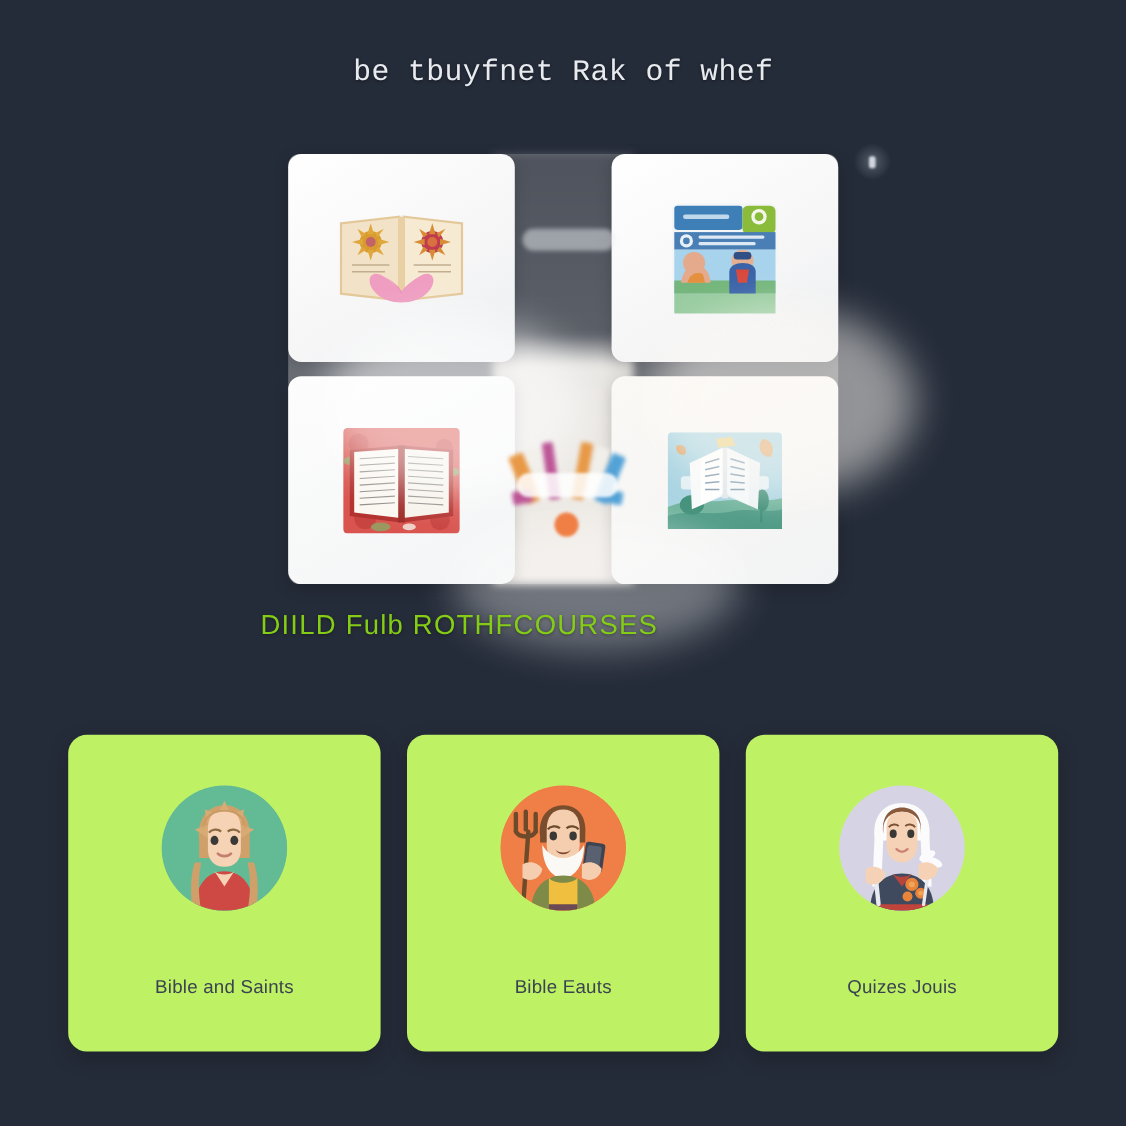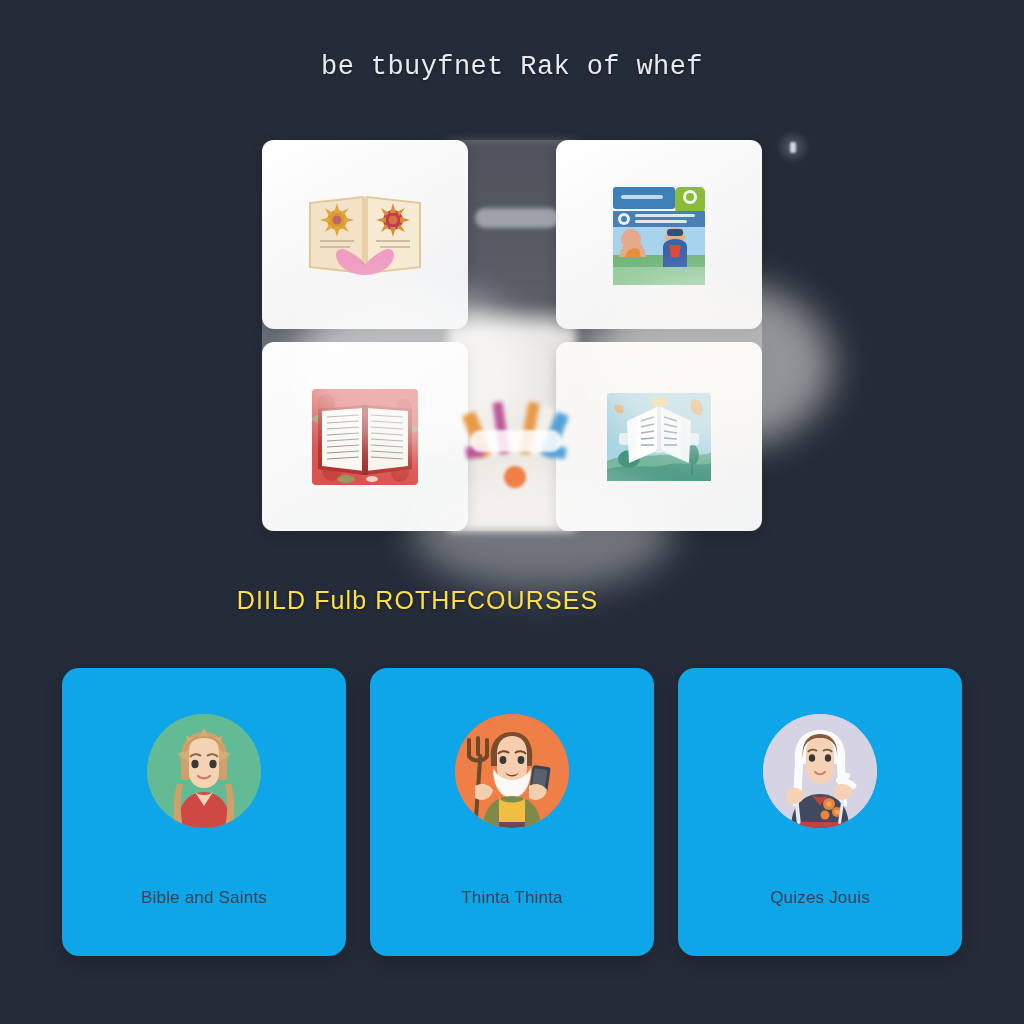--- a/index.html
+++ b/index.html
@@ -23,25 +23,25 @@
     font-size: 27px;
     color: #e7eaef;
     letter-spacing: 0.4px;
     text-shadow: 0 1px 3px rgba(0,0,0,0.45);
     font-family: Liberation Mono, monospace;
   }
 
   .section-title {
     position: absolute;
     left: 0;
-    top: 586px;
+    top: 554px;
     width: 835px;
     text-align: center;
     font-size: 25px;
-    color: #fde047;
+    color: #84cc16;
     letter-spacing: 1.1px;
     text-shadow: 0 1px 3px rgba(0,0,0,0.4);
   }
 
   
   .gallery {
     position: absolute;
     left: 262px;
     top: 140px;
     width: 500px;
@@ -173,21 +173,21 @@
     top: 668px;
     width: 900px;
     height: 288px;
     display: flex;
     justify-content: space-between;
   }
 
   .course-card {
     width: 284px;
     height: 288px;
-    background: #0ea5e9;
+    background: #bef264;
     border-radius: 17px;
     box-shadow: 0 6px 18px rgba(0,0,0,0.22);
     display: flex;
     flex-direction: column;
     align-items: center;
     justify-content: flex-start;
     padding-top: 46px;
     position: relative;
     overflow: hidden;
   }
@@ -468,21 +468,21 @@
         <path d="M50 58 C52 64 62 64 64 58 C62 62 52 62 50 58 Z" fill="#7d4830"></path>
         <path d="M28 114 C28 94 40 82 57 82 C74 82 86 94 86 114 Z" fill="#7d8a48"></path>
         <path d="M44 84 L44 114 L70 114 L70 84 C66 90 48 90 44 84 Z" fill="#f0bf3f"></path>
         <path d="M44 108 L70 108 L70 114 L44 114 Z" fill="#6b4a55"></path>
         <rect x="76" y="52" width="18" height="26" rx="3" fill="#3d4350" transform="rotate(8 85 65)"></rect>
         <rect x="78" y="55" width="13" height="20" rx="2" fill="#596070" transform="rotate(8 85 65)"></rect>
         <path d="M74 72 C80 68 88 70 92 76 C90 86 80 88 74 84 Z" fill="#f4ceaf"></path>
         <path d="M20 72 C26 68 34 70 38 76 C36 86 26 88 20 84 Z" fill="#f4ceaf"></path>
       </svg>
     </div>
-    <div class="card-label">Thinta Thinta</div>
+    <div class="card-label">Bible Eauts</div>
   </div>
 
   <div class="course-card">
     <div class="avatar" style="background:#d6d4e4;">
       <svg width="114" height="114" viewBox="0 0 114 114">
         <circle cx="57" cy="57" r="57" fill="#d6d4e4"></circle>
         <path d="M32 48 C30 26 42 16 57 16 C72 16 84 26 82 48 L84 92 L76 92 L74 50 L40 50 L38 92 L30 92 Z" fill="#fbfbfc"></path>
         <path d="M40 44 C38 28 46 20 57 20 C68 20 76 28 74 44 L74 40 C74 30 67 24 57 24 C47 24 40 30 40 40 Z" fill="#8a5a3c"></path>
         <path d="M43 38 C43 28 49 24 57 24 C65 24 71 28 71 38 L71 54 C71 64 65 70 57 70 C49 70 43 64 43 54 Z" fill="#f5d2b6"></path>
         <ellipse cx="49" cy="44" rx="3.2" ry="3.8" fill="#3a3835"></ellipse>

